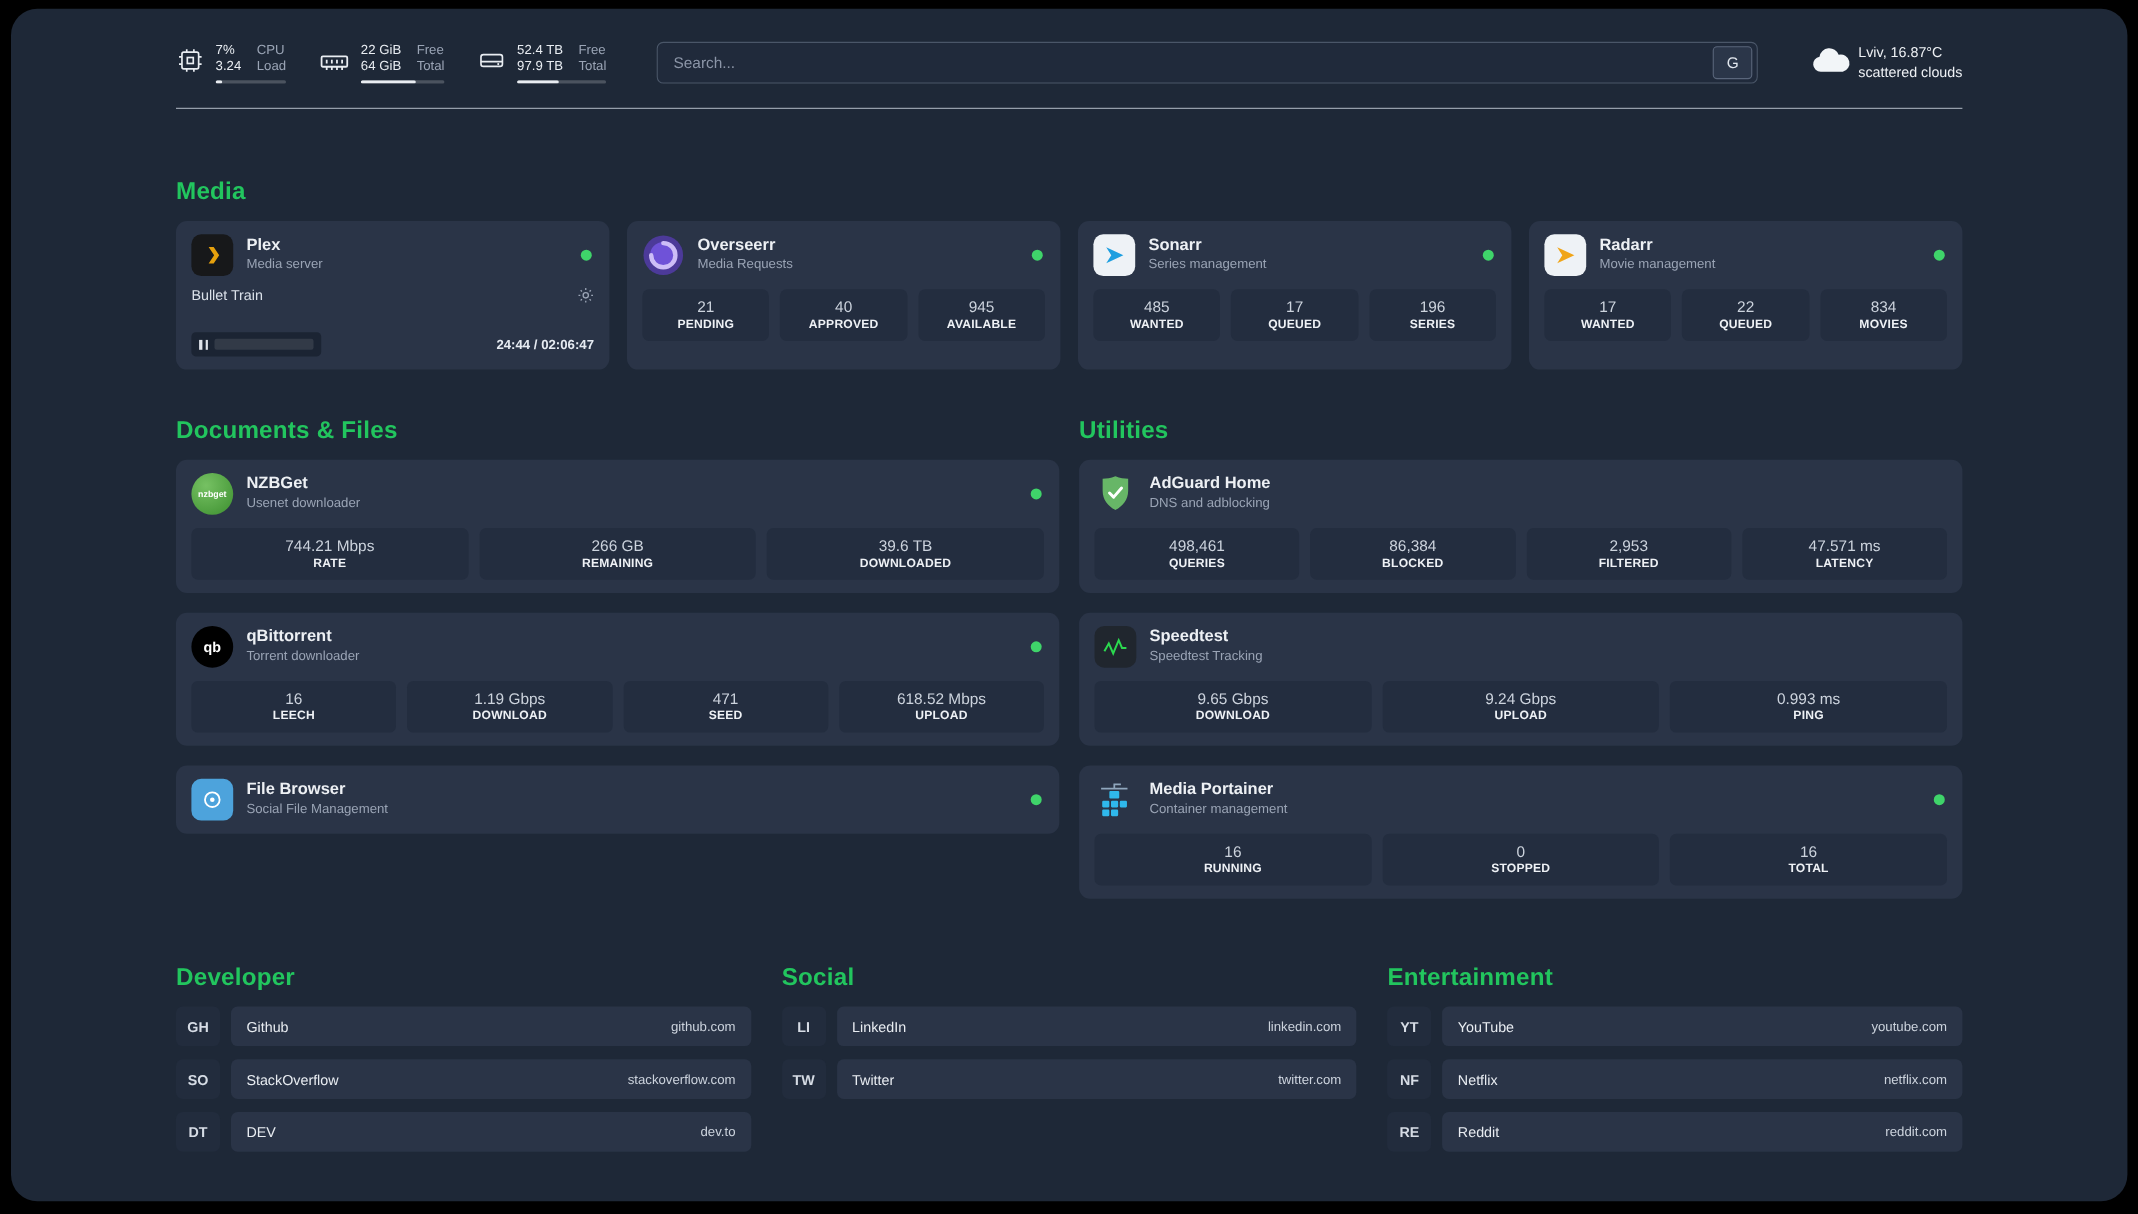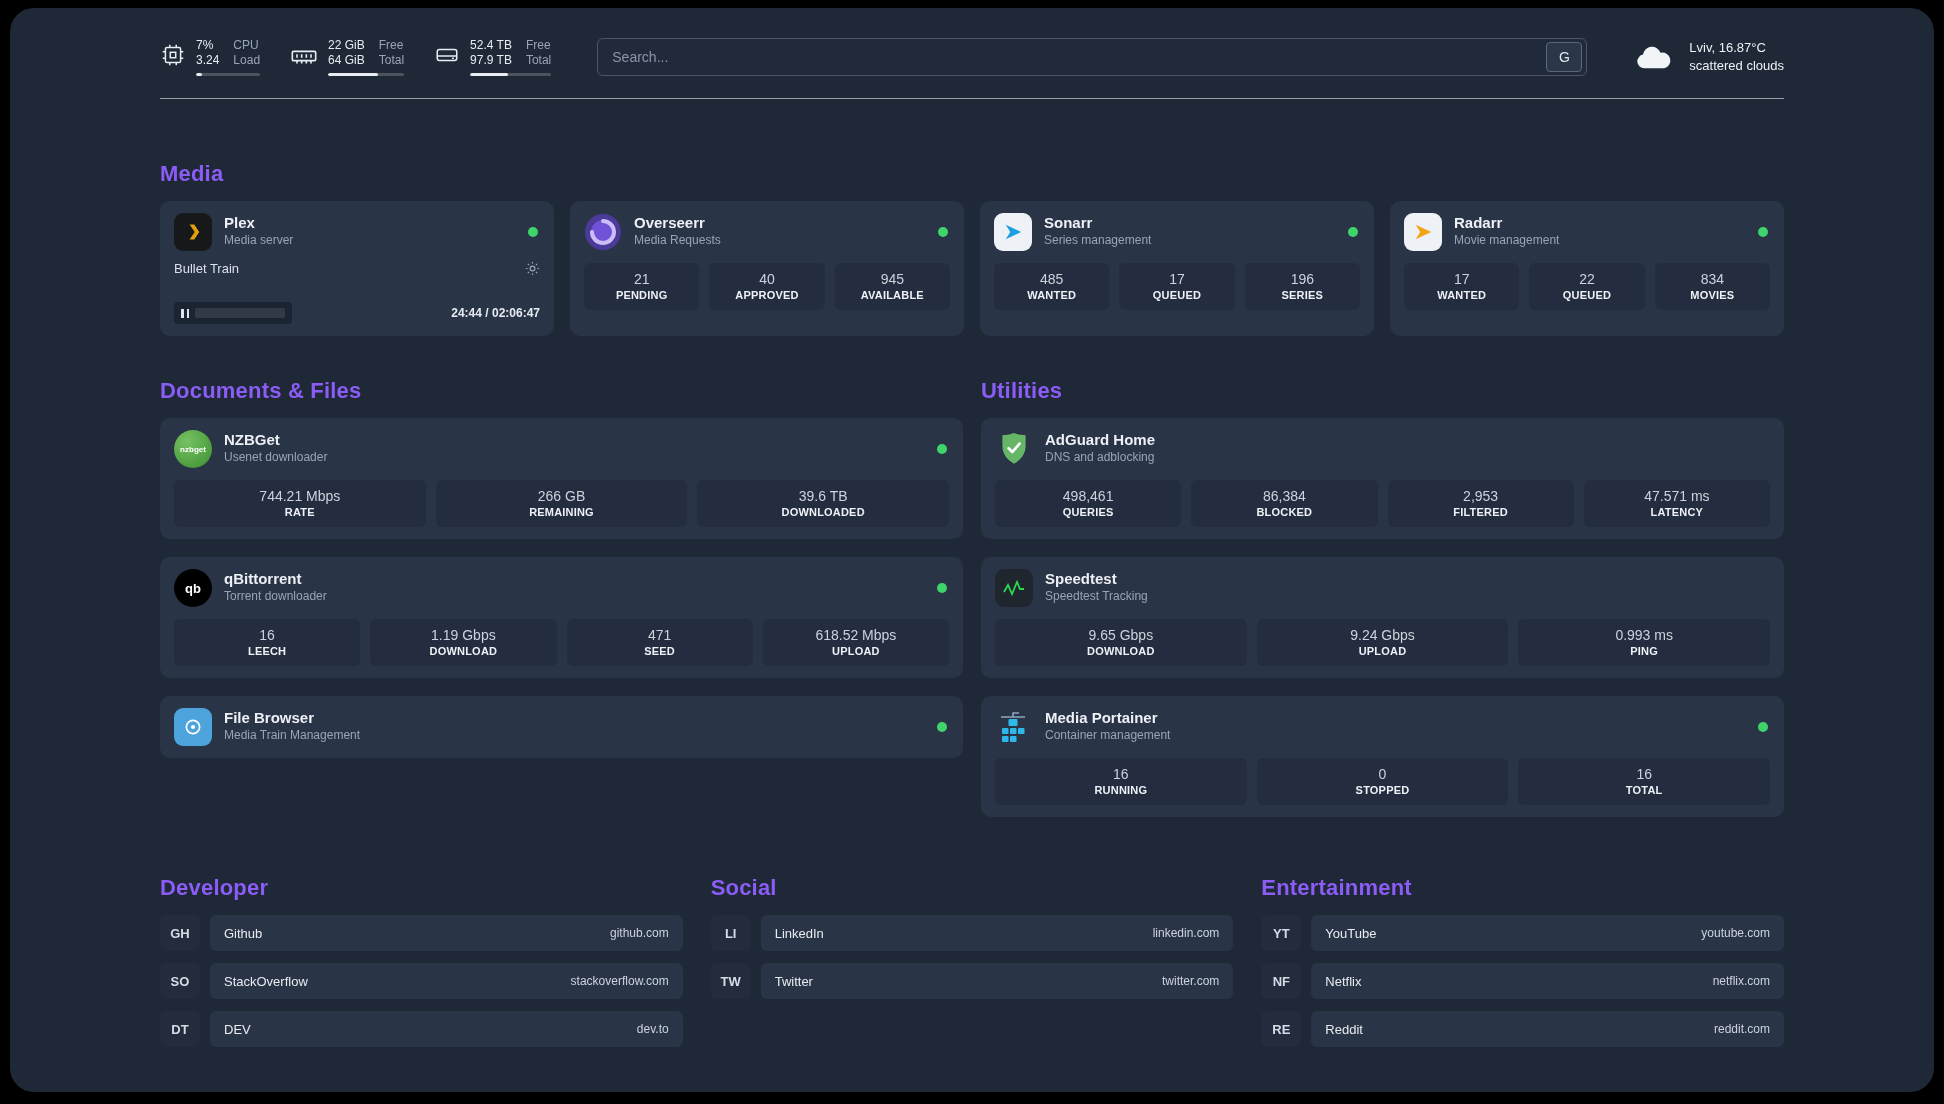--- a/index.html
+++ b/index.html
@@ -32,26 +32,26 @@
   .searchbar input {
     flex: 1; border: none; outline: none; background: transparent;
     color: #e9edf2; font-size: 14px; font-family: inherit;
   }
   .searchbar input::placeholder { color: #8b95a7; }
   .search-engine {
     width: 36px; height: 30px; flex: none; display: flex; align-items: center; justify-content: center;
     background: #2b3649; border: 1px solid #5a667b; border-radius: 4px;
     color: #e2e7ee; font-size: 14px; cursor: pointer;
   }
-  .weather { display: flex; align-items: center; gap: 16px; }
+  .weather { display: flex; align-items: flex-start; gap: 5px; }
   .weather-text { display: flex; flex-direction: column; }
   .weather-line { font-size: 13px; color: #eef1f5; line-height: 18px; white-space: nowrap; }
   .divider { margin-top: 22px; border-bottom: 1px solid rgba(190,198,209,.75); }
   
-  .section-title { font-size: 22px; font-weight: 600; color: #8b5cf6; letter-spacing: .2px; }
+  .section-title { font-size: 22px; font-weight: 600; color: #22c55e; letter-spacing: .2px; }
   .media-section { margin-top: 62px; }
   .media-grid { display: grid; grid-template-columns: repeat(4, 1fr); gap: 16px; margin-top: 14px; }
   .two-col { display: grid; grid-template-columns: 1fr 1fr; gap: 18px; margin-top: 42px; }
   .col-cards { display: flex; flex-direction: column; gap: 18px; margin-top: 14px; }
   
   .card { background: #2a3447; border-radius: 10px; padding: 12px 14px; position: relative; cursor: pointer; }
   .card-header { display: flex; align-items: flex-start; gap: 12px; }
   .app-icon { width: 38px; height: 38px; border-radius: 9px; flex: none;
               display: flex; align-items: center; justify-content: center; overflow: hidden; }
   .app-icon svg { display: block; }
@@ -387,21 +387,21 @@
           <span class="status-dot"></span>
           <div class="card-header">
             <span class="app-icon ic-fb">
               <svg width="20" height="20" viewBox="0 0 24 24" fill="none" stroke="#fff" stroke-width="2">
                 <circle cx="12" cy="12" r="8"></circle>
                   <circle cx="12" cy="12" r="2.5" fill="#fff" stroke="none"></circle>
               </svg>
             </span>
             <div class="app-meta">
               <div class="app-name">File Browser</div>
-              <div class="app-desc">Media Train Management</div>
+              <div class="app-desc">Social File Management</div>
             </div>
           </div>
         </div>
       </div>
     </div>
 
     <div class="col">
       <div class="section-title">Utilities</div>
       <div class="col-cards">
 

